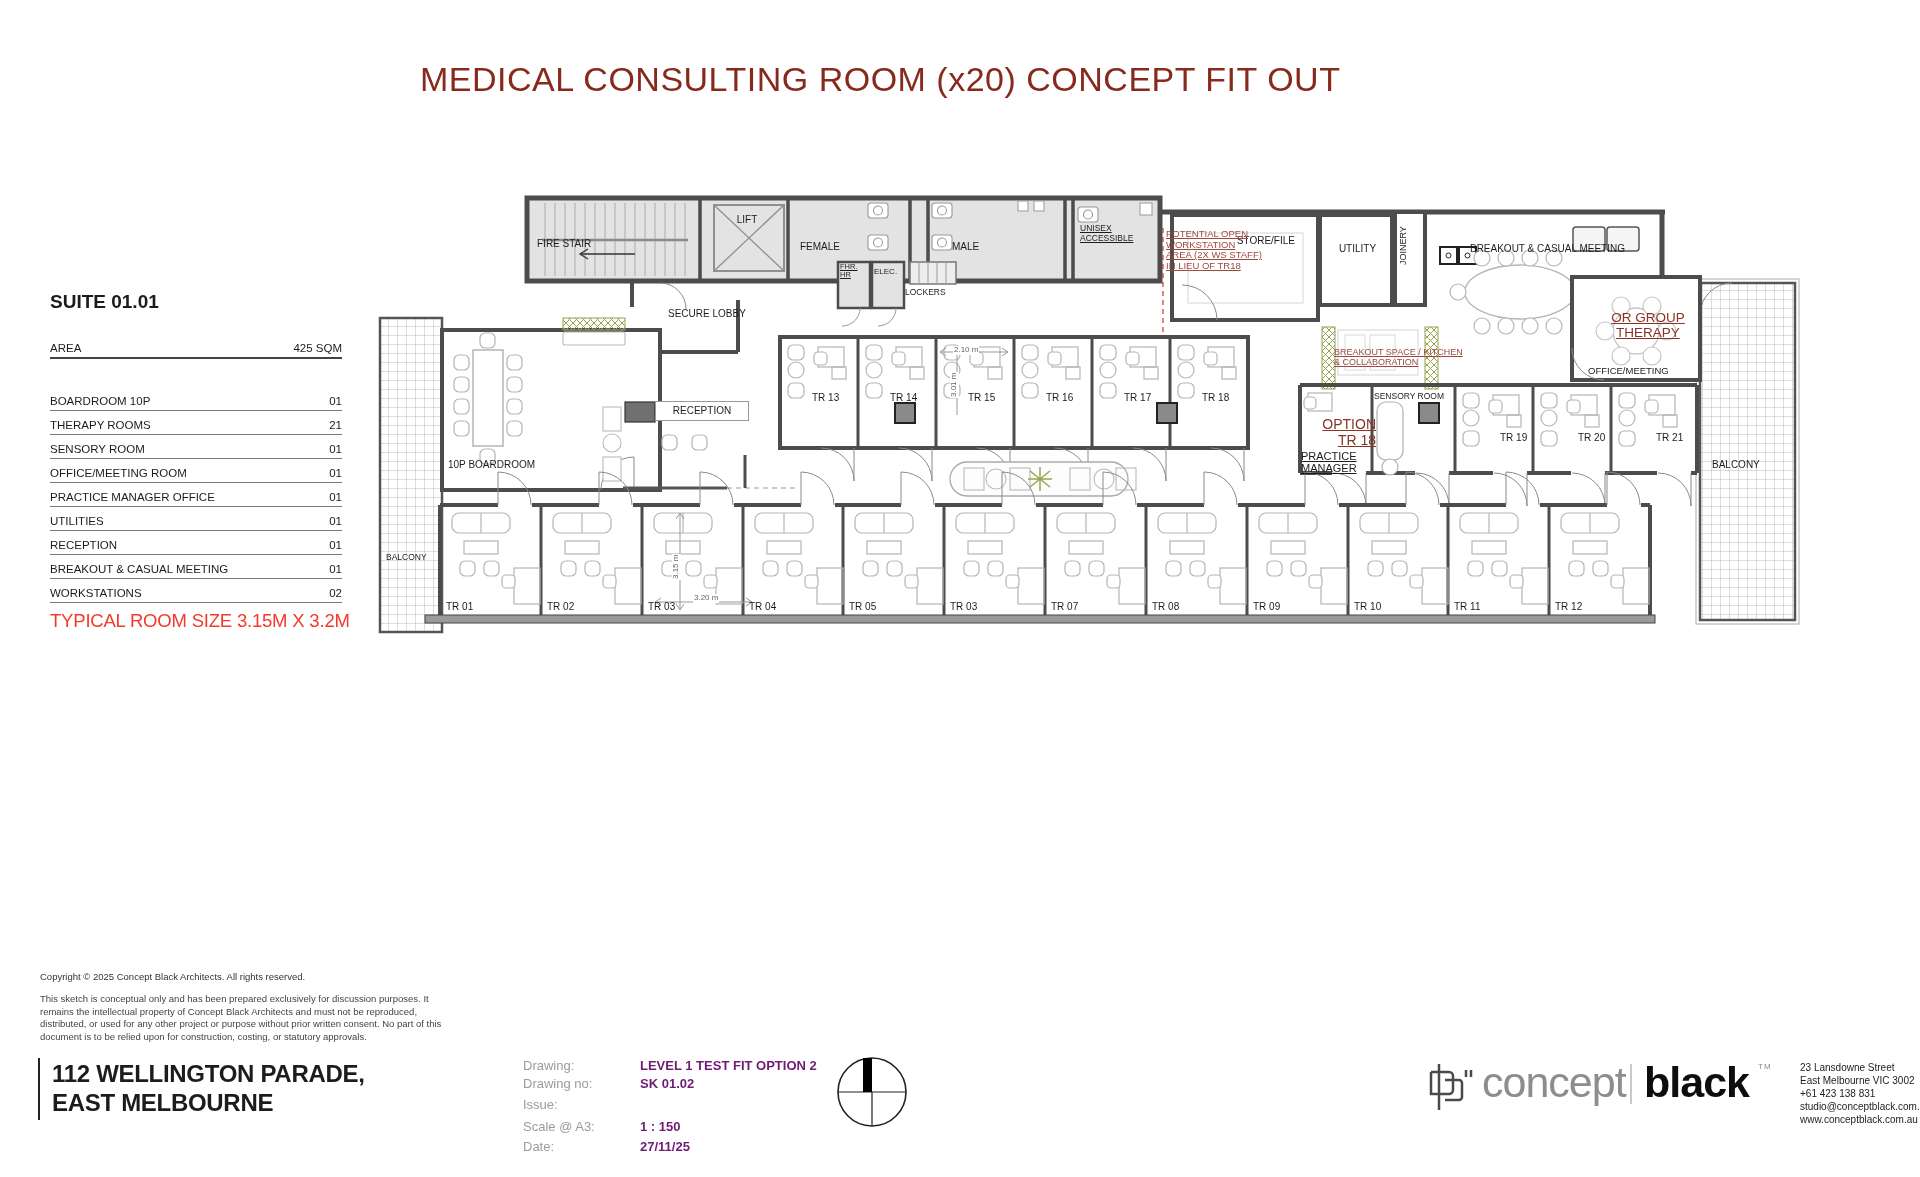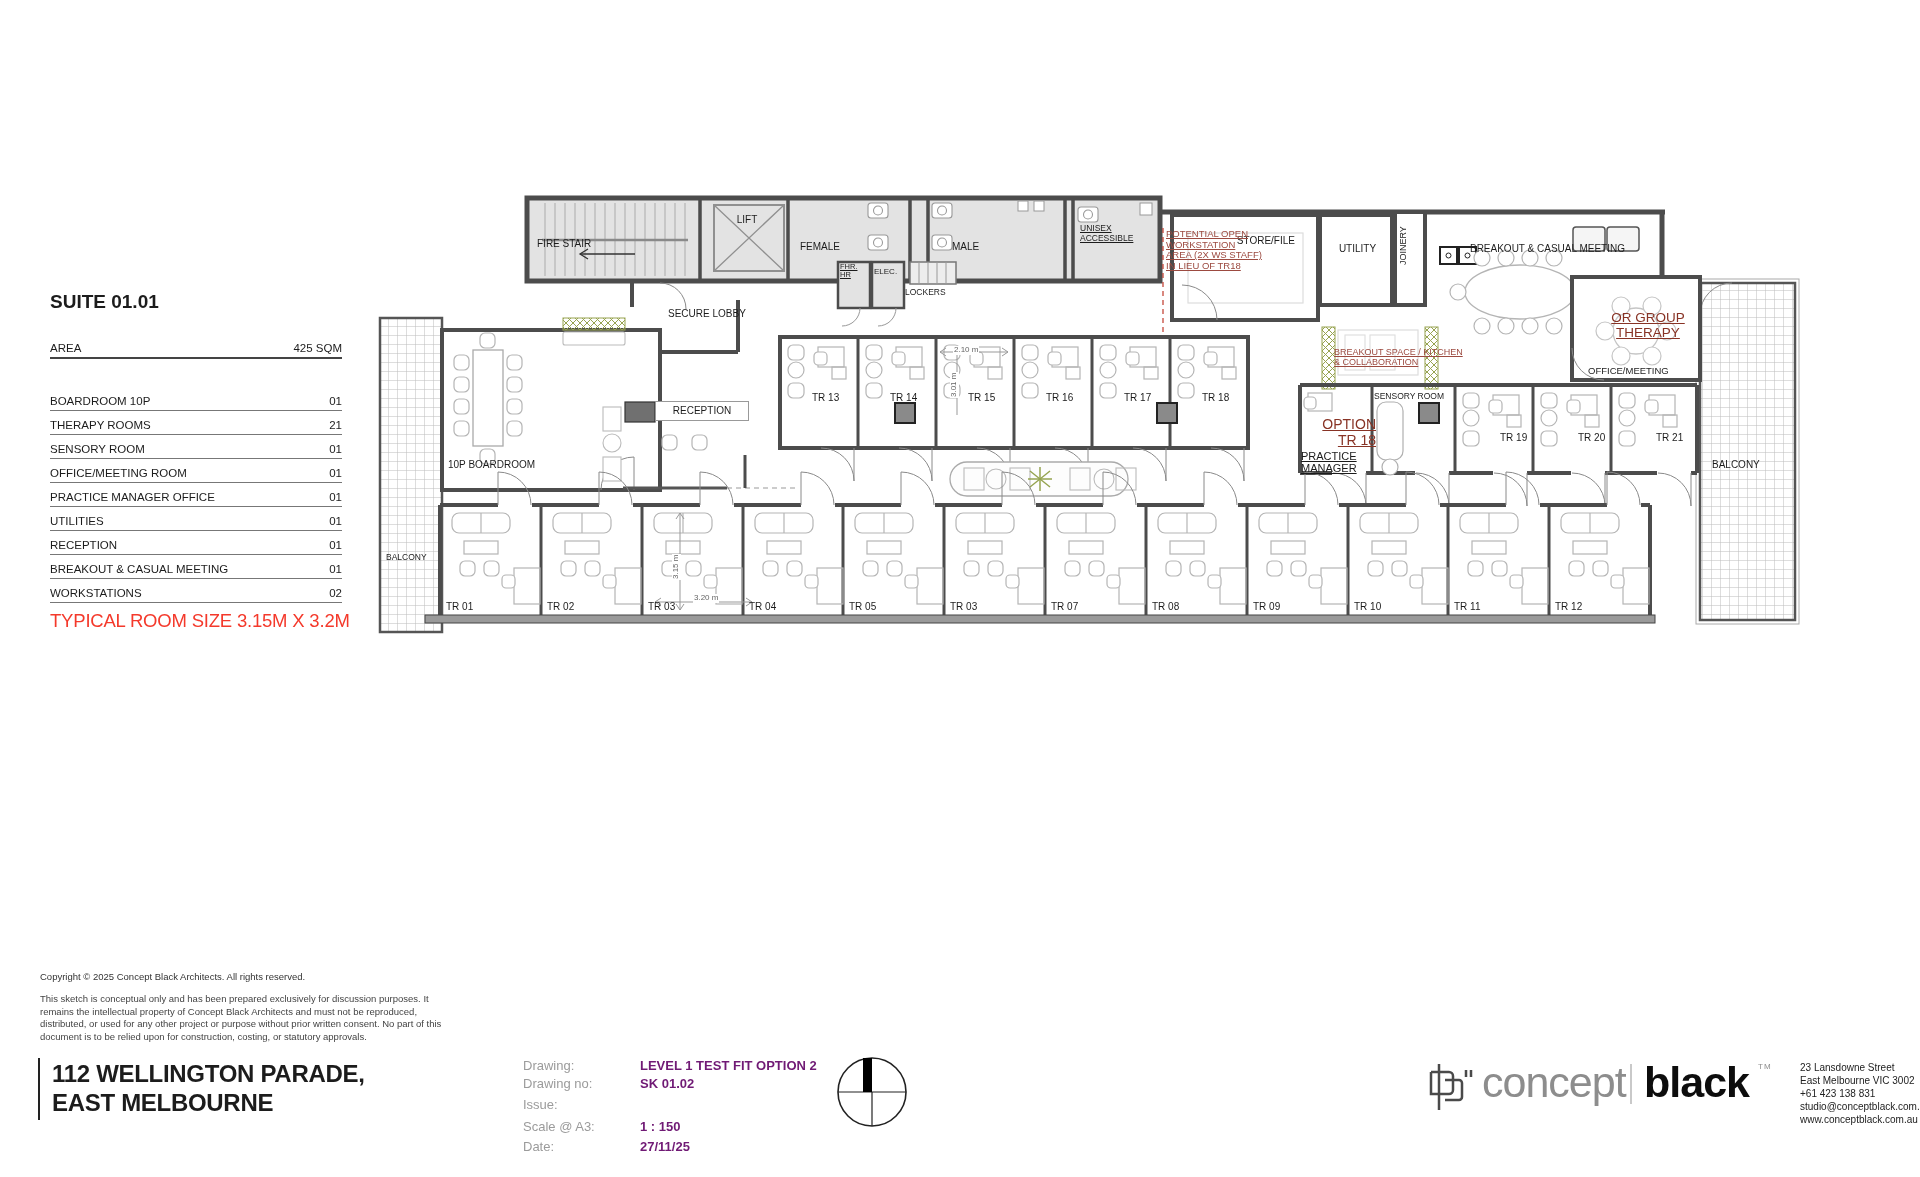--- a/index.html
+++ b/index.html
@@ -37,20 +37,21 @@
   #logo-div{position:absolute;left:1630px;top:1064px;width:2px;height:40px;background:#c9c9c9;}
   #logo-black{position:absolute;left:1644px;top:1058px;font-size:43px;font-weight:bold;color:#0d0d0d;letter-spacing:-1px;}
   #logo-tm{position:absolute;left:1758px;top:1062px;font-size:8px;color:#8d8d8d;letter-spacing:1px;}
   .studio-line{position:absolute;left:1800px;font-size:10px;color:#222;}
 </style>
 </head>
 <body>
 
 <div id="page">
 
+  <div id="title">MEDICAL CONSULTING ROOM (x20) CONCEPT FIT OUT</div>
 
   <div id="suite-heading">SUITE 01.01</div>
   <div class="srow head" style="top:332px">
     <span>AREA</span>
     <span>425 SQM</span>
   </div>
   <div class="srow" style="top:385px">
       <span>BOARDROOM 10P</span>
       <span>01</span>
     </div>

